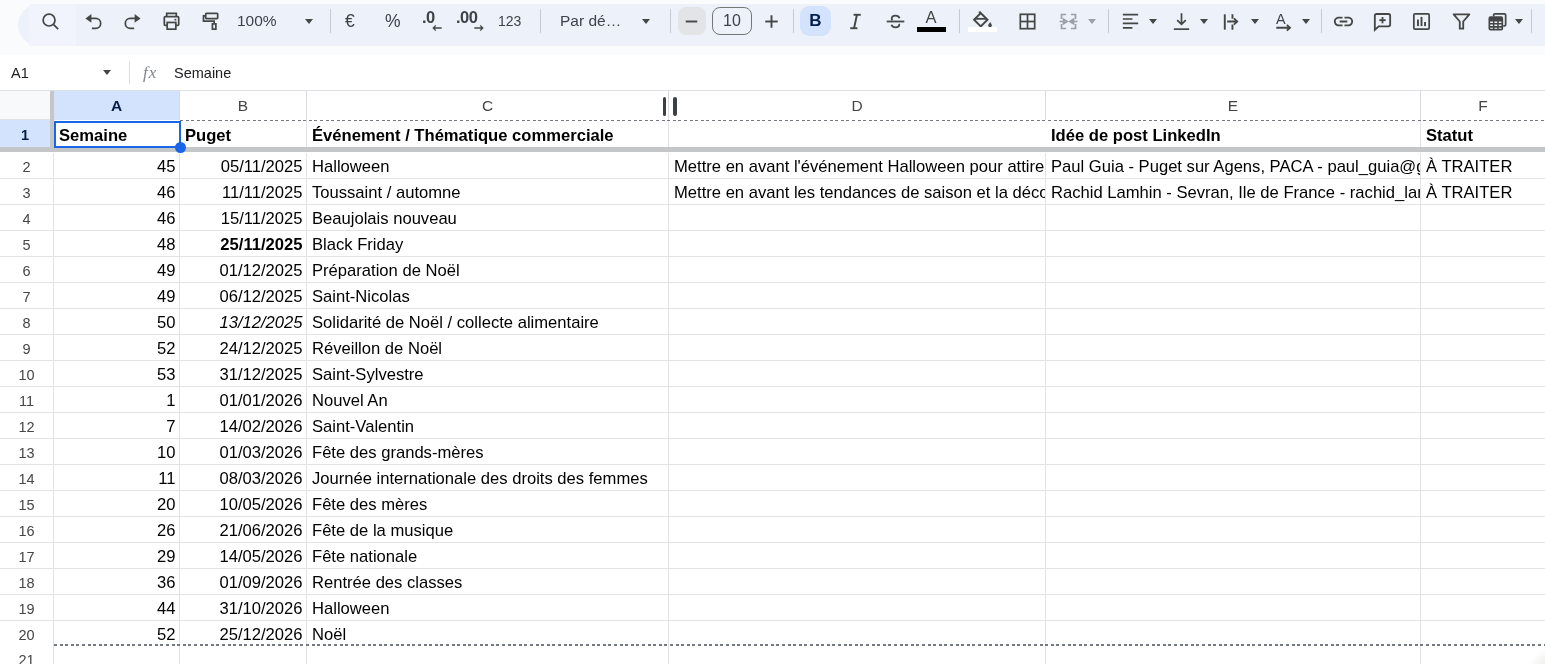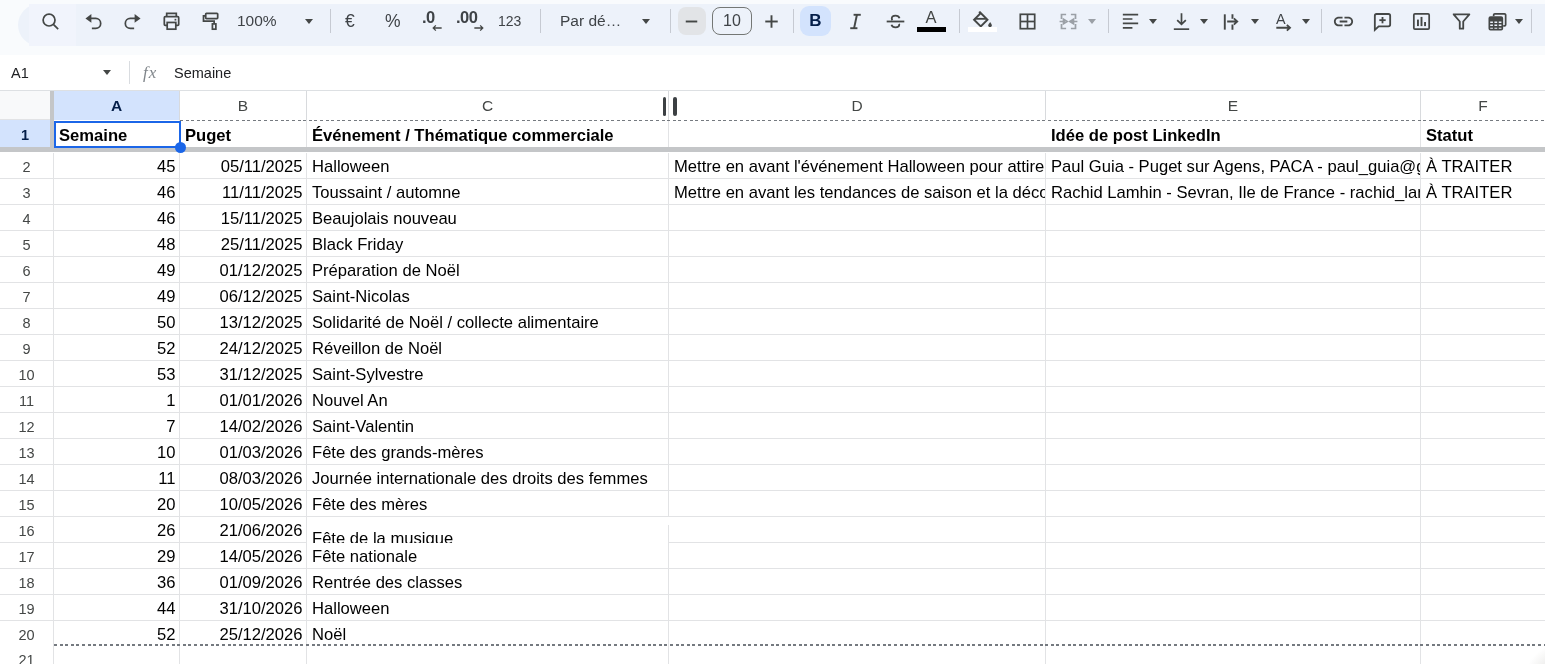--- a/index.html
+++ b/index.html
@@ -246,42 +246,42 @@
 <div class="cell txt" style="left:1421px;top:88px;width:129px;height:26px;">À TRAITER</div>
 <div class="rn" style="top:114px;height:26px;">4</div>
 <div class="cell num" style="left:54px;top:114px;width:126px;height:26px;">46</div>
 <div class="cell num" style="left:180px;top:114px;width:127px;height:26px;">15/11/2025</div>
 <div class="cell txt" style="left:307px;top:114px;width:362px;height:26px;">Beaujolais nouveau</div>
 <div class="cell txt" style="left:669px;top:114px;width:377px;height:26px;"></div>
 <div class="cell txt" style="left:1046px;top:114px;width:375px;height:26px;"></div>
 <div class="cell txt" style="left:1421px;top:114px;width:129px;height:26px;"></div>
 <div class="rn" style="top:140px;height:26px;">5</div>
 <div class="cell num" style="left:54px;top:140px;width:126px;height:26px;">48</div>
-<div class="cell num" style="left:180px;top:140px;width:127px;height:26px;">25/11/2025</div>
+<div class="cell num" style="left:180px;top:140px;width:127px;height:26px;font-weight:bold;">25/11/2025</div>
 <div class="cell txt" style="left:307px;top:140px;width:362px;height:26px;">Black Friday</div>
 <div class="cell txt" style="left:669px;top:140px;width:377px;height:26px;"></div>
 <div class="cell txt" style="left:1046px;top:140px;width:375px;height:26px;"></div>
 <div class="cell txt" style="left:1421px;top:140px;width:129px;height:26px;"></div>
 <div class="rn" style="top:166px;height:26px;">6</div>
 <div class="cell num" style="left:54px;top:166px;width:126px;height:26px;">49</div>
 <div class="cell num" style="left:180px;top:166px;width:127px;height:26px;">01/12/2025</div>
 <div class="cell txt" style="left:307px;top:166px;width:362px;height:26px;">Préparation de Noël</div>
 <div class="cell txt" style="left:669px;top:166px;width:377px;height:26px;"></div>
 <div class="cell txt" style="left:1046px;top:166px;width:375px;height:26px;"></div>
 <div class="cell txt" style="left:1421px;top:166px;width:129px;height:26px;"></div>
 <div class="rn" style="top:192px;height:26px;">7</div>
 <div class="cell num" style="left:54px;top:192px;width:126px;height:26px;">49</div>
 <div class="cell num" style="left:180px;top:192px;width:127px;height:26px;">06/12/2025</div>
 <div class="cell txt" style="left:307px;top:192px;width:362px;height:26px;">Saint-Nicolas</div>
 <div class="cell txt" style="left:669px;top:192px;width:377px;height:26px;"></div>
 <div class="cell txt" style="left:1046px;top:192px;width:375px;height:26px;"></div>
 <div class="cell txt" style="left:1421px;top:192px;width:129px;height:26px;"></div>
 <div class="rn" style="top:218px;height:26px;">8</div>
 <div class="cell num" style="left:54px;top:218px;width:126px;height:26px;">50</div>
-<div class="cell num" style="left:180px;top:218px;width:127px;height:26px;">13/12/2025</div>
+<div class="cell num" style="left:180px;top:218px;width:127px;height:26px;font-style:italic;">13/12/2025</div>
 <div class="cell txt" style="left:307px;top:218px;width:362px;height:26px;">Solidarité de Noël / collecte alimentaire</div>
 <div class="cell txt" style="left:669px;top:218px;width:377px;height:26px;"></div>
 <div class="cell txt" style="left:1046px;top:218px;width:375px;height:26px;"></div>
 <div class="cell txt" style="left:1421px;top:218px;width:129px;height:26px;"></div>
 <div class="rn" style="top:244px;height:26px;">9</div>
 <div class="cell num" style="left:54px;top:244px;width:126px;height:26px;">52</div>
 <div class="cell num" style="left:180px;top:244px;width:127px;height:26px;">24/12/2025</div>
 <div class="cell txt" style="left:307px;top:244px;width:362px;height:26px;">Réveillon de Noël</div>
 <div class="cell txt" style="left:669px;top:244px;width:377px;height:26px;"></div>
 <div class="cell txt" style="left:1046px;top:244px;width:375px;height:26px;"></div>
@@ -324,21 +324,21 @@
 <div class="rn" style="top:400px;height:26px;">15</div>
 <div class="cell num" style="left:54px;top:400px;width:126px;height:26px;">20</div>
 <div class="cell num" style="left:180px;top:400px;width:127px;height:26px;">10/05/2026</div>
 <div class="cell txt" style="left:307px;top:400px;width:362px;height:26px;">Fête des mères</div>
 <div class="cell txt" style="left:669px;top:400px;width:377px;height:26px;"></div>
 <div class="cell txt" style="left:1046px;top:400px;width:375px;height:26px;"></div>
 <div class="cell txt" style="left:1421px;top:400px;width:129px;height:26px;"></div>
 <div class="rn" style="top:426px;height:26px;">16</div>
 <div class="cell num" style="left:54px;top:426px;width:126px;height:26px;">26</div>
 <div class="cell num" style="left:180px;top:426px;width:127px;height:26px;">21/06/2026</div>
-<div class="cell txt" style="left:307px;top:426px;width:362px;height:26px;margin-top:8px;">Fête de la musique</div>
+<div class="cell txt" style="left:307px;top:426px;width:362px;height:26px;">Fête de la musique</div>
 <div class="cell txt" style="left:669px;top:426px;width:377px;height:26px;"></div>
 <div class="cell txt" style="left:1046px;top:426px;width:375px;height:26px;"></div>
 <div class="cell txt" style="left:1421px;top:426px;width:129px;height:26px;"></div>
 <div class="rn" style="top:452px;height:26px;">17</div>
 <div class="cell num" style="left:54px;top:452px;width:126px;height:26px;">29</div>
 <div class="cell num" style="left:180px;top:452px;width:127px;height:26px;">14/05/2026</div>
 <div class="cell txt" style="left:307px;top:452px;width:362px;height:26px;">Fête nationale</div>
 <div class="cell txt" style="left:669px;top:452px;width:377px;height:26px;"></div>
 <div class="cell txt" style="left:1046px;top:452px;width:375px;height:26px;"></div>
 <div class="cell txt" style="left:1421px;top:452px;width:129px;height:26px;"></div>

